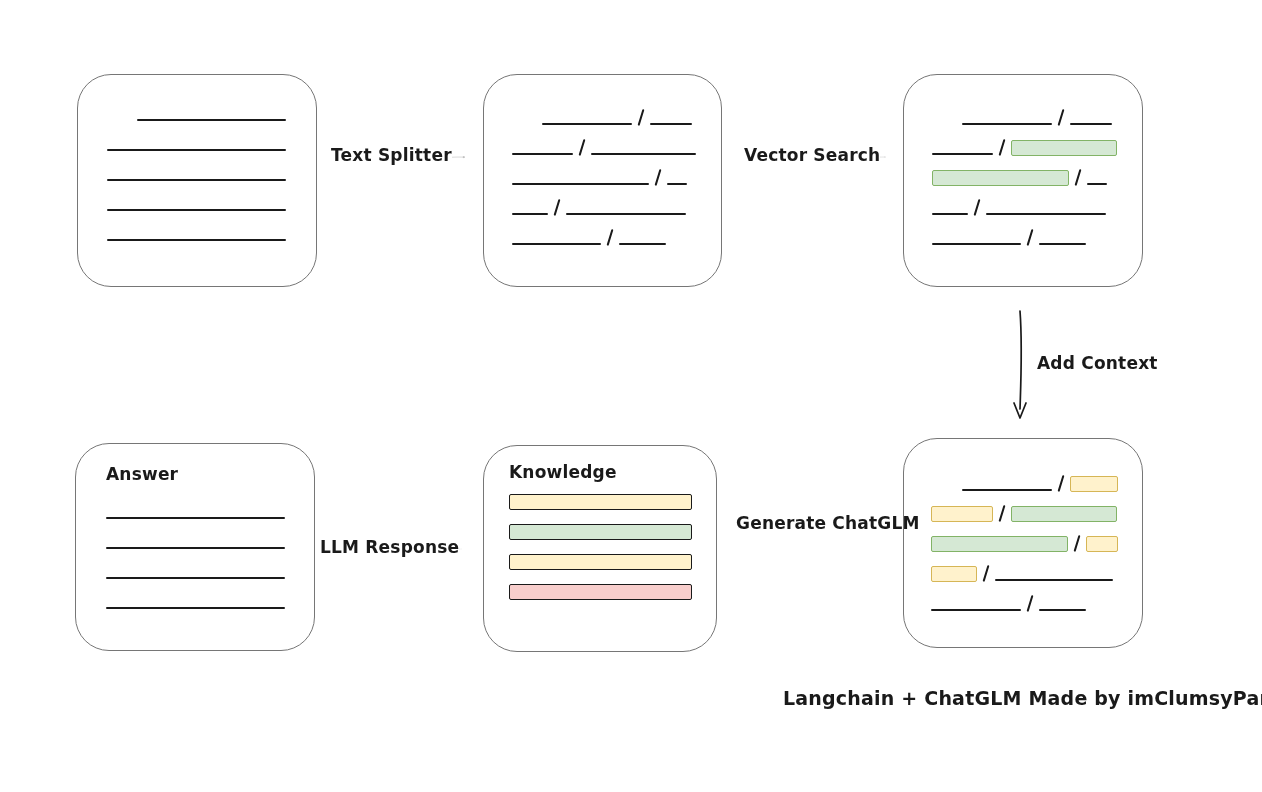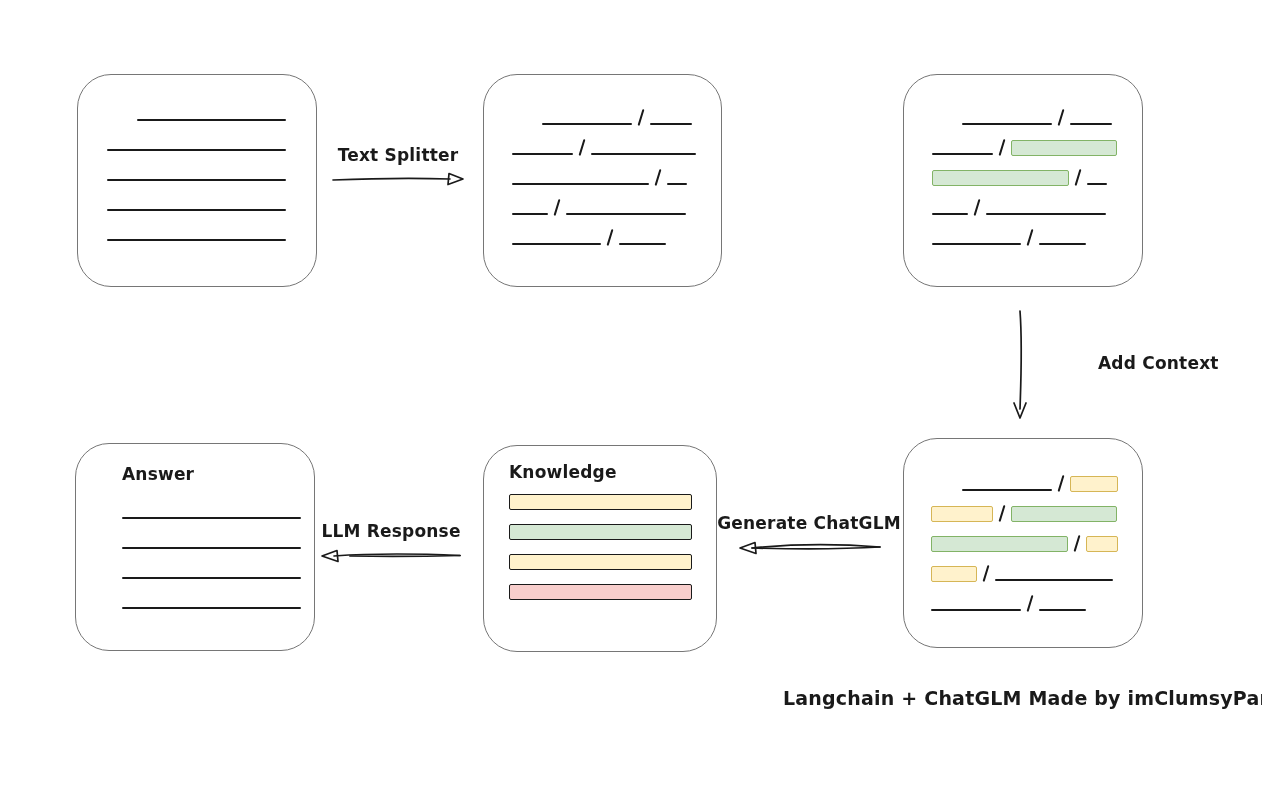--- a/index.html
+++ b/index.html
@@ -26,21 +26,21 @@
   .bar-green{background:var(--green-fill,#d5e8d4);border-color:var(--green-border,#82b366);}
   .bar-yellow{background:var(--yellow-fill,#fff2cc);border-color:var(--yellow-border,#d6b656);}
   .bar-red{background:var(--red-fill,#f8cecc);border-color:var(--red-border,#b85450);}
 
   
   .pbar{box-sizing:border-box;width:183px;height:16px;border:1.7px solid;border-radius:2px;margin-bottom:14px;}
 
   .box-label{font-size:17px;font-weight:600;letter-spacing:.2px;}
 
   
-  .arrow-group{position:absolute;display:flex;flex-direction:column;align-items:center;justify-content:space-between;}
+  .arrow-group{position:absolute;display:flex;align-items:center;justify-content:space-between;}
   .arrow-label{font-size:17px;font-weight:600;white-space:nowrap;margin-bottom:3px;letter-spacing:.2px;}
   .arrow-svg{display:block;}
   .stroke{stroke:var(--ink,#1a1a1a);stroke-width:1.7;fill:none;stroke-linecap:round;stroke-linejoin:round;}
 
   .caption{position:absolute;font-size:19px;font-weight:600;letter-spacing:.2px;white-space:nowrap;}
 </style>
 </head>
 <body>
 
 <div class="canvas">
@@ -96,20 +96,28 @@
           <span class="seg-line" style="width: 120px;"></span>
         </div>
         <div class="row">
           <span class="seg-line" style="width: 89px;"></span>
           <span class="seg-slash"></span>
           <span class="seg-line" style="width: 47px;"></span>
         </div>
       </div>
   </div>
 
+  <div class="arrow-group" style="left:744px;top:145px;width:142px;">
+    <div class="arrow-label">Vector Search</div>
+    <svg class="arrow-svg" width="142" height="20" viewBox="0 0 142 20">
+      <path class="stroke" d="M2,12 C45,7.5 95,7.5 130,11"></path>
+      <path class="stroke" d="M2,12 C45,14.5 95,13.5 130,11"></path>
+      <path class="stroke" d="M126,5.5 L140,11 L125,16.5 Z"></path>
+    </svg>
+  </div>
 
   <div class="box" style="left:903px;top:74px;width:240px;height:213px;padding:21px 0 0 28px;">
     <div class="rows">
         <div class="row" style="padding-left: 30px;">
           <span class="seg-line" style="width: 90px;"></span>
           <span class="seg-slash"></span>
           <span class="seg-line" style="width: 42px;"></span>
         </div>
         <div class="row">
           <span class="seg-line" style="width: 61px;"></span>
@@ -131,21 +139,21 @@
           <span class="seg-slash"></span>
           <span class="seg-line" style="width: 47px;"></span>
         </div>
       </div>
   </div>
 
   <svg style="position:absolute;left:1011px;top:309px;" width="20" height="112" viewBox="0 0 20 112">
     <path class="stroke" d="M9,2 C11.5,35 10,70 9,100"></path>
     <path class="stroke" d="M3,94 L9,109 L15,94"></path>
   </svg>
-  <div class="arrow-label" style="position:absolute;left:1098px;top:353px;">Add Context</div>
+  <div class="arrow-label" style="position:absolute;left:1037px;top:353px;">Add Context</div>
 
   <div class="box" style="left:903px;top:438px;width:240px;height:210px;padding:23px 0 0 27px;">
     <div class="rows">
         <div class="row" style="padding-left: 31px;">
           <span class="seg-line" style="width: 90px;"></span>
           <span class="seg-slash"></span>
           <span class="seg-bar bar-yellow" style="width: 48px;"></span>
         </div>
         <div class="row">
           <span class="seg-bar bar-yellow" style="width: 62px;"></span>
@@ -184,30 +192,30 @@
     <div>
         <div class="pbar bar-yellow"></div>
         <div class="pbar bar-green"></div>
         <div class="pbar bar-yellow"></div>
       </div>
     <div>
         <div class="pbar bar-red"></div>
       </div>
   </div>
 
-  <div class="arrow-group" style="left:320px;top:521px;width:142px;">
+  <div class="arrow-group" style="left:320px;top:537px;width:142px;">
     <div class="arrow-label">LLM Response</div>
     <svg class="arrow-svg" width="142" height="20" viewBox="0 0 142 20">
       <path class="stroke" d="M140,11.5 C95,9.5 50,9.5 14,12"></path>
       <path class="stroke" d="M140,11.5 C100,12.5 60,12.5 30,12"></path>
       <path class="stroke" d="M17,6.5 L2,12 L18,17.5 Z"></path>
     </svg>
   </div>
 
-  <div class="box" style="left:75px;top:443px;width:240px;height:208px;padding:20px 0 0 46px;">
+  <div class="box" style="left:75px;top:443px;width:240px;height:208px;padding:20px 0 0 30px;">
     <div class="box-label">Answer</div>
     <div class="rows" style="margin-top:6px;">
         <div class="row">
           <span class="seg-line" style="width: 179px;"></span>
         </div>
         <div class="row">
           <span class="seg-line" style="width: 179px;"></span>
         </div>
         <div class="row">
           <span class="seg-line" style="width: 179px;"></span>

